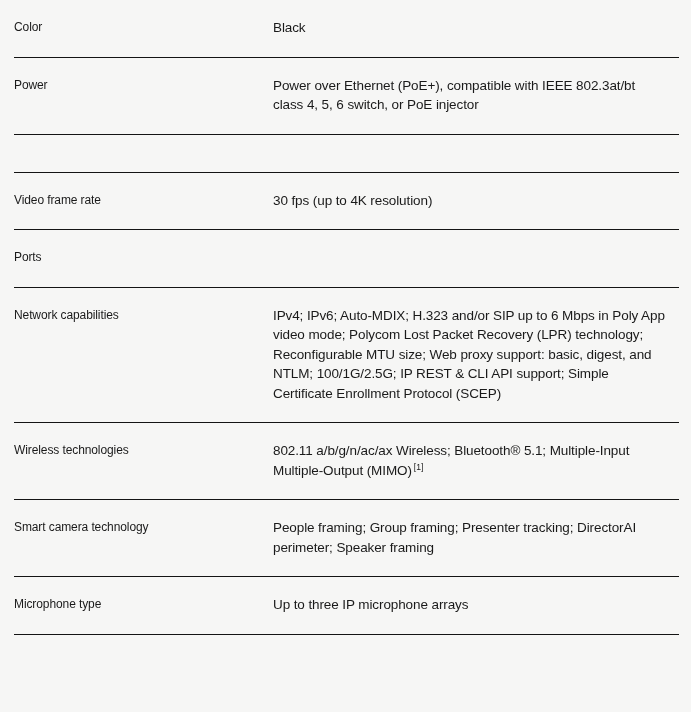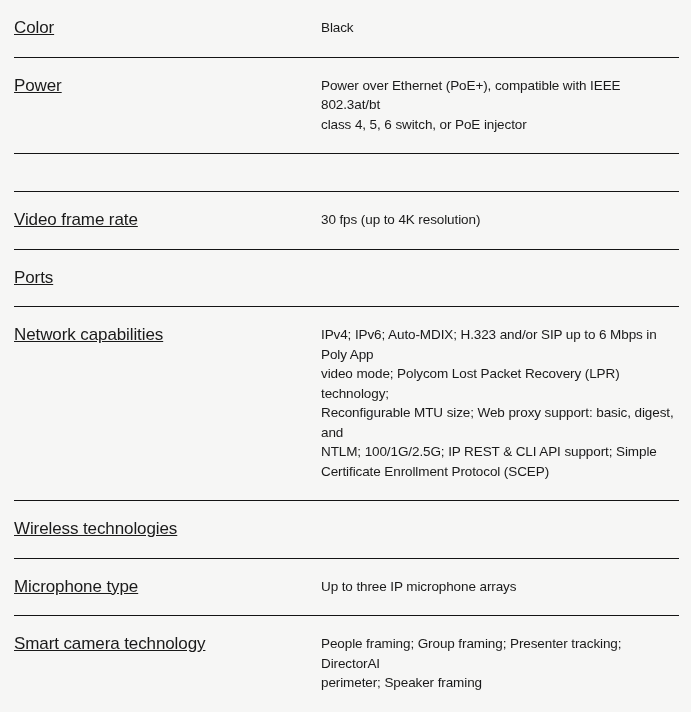--- a/index.html
+++ b/index.html
@@ -17,32 +17,30 @@
   }
   .spec-row {
     display: flex;
     align-items: flex-start;
     padding: 18px 0 19px 0;
     border-bottom: 1px solid #141414;
   }
   .spec-label {
     width: 259px;
     flex: 0 0 259px;
-    font-size: 17px;
+    font-size: 12px;
     line-height: 19.5px;
     letter-spacing: -0.1px;
-    text-decoration: underline;
   }
   .spec-value {
     flex: 1 1 auto;
     font-size: 13.5px;
     line-height: 19.5px;
     letter-spacing: -0.1px;
     white-space: pre-line;
-    margin-left: 48px;
   }
   sup.footnote {
     font-size: 8.5px;
     line-height: 0;
     vertical-align: 5px;
     margin-left: 2px;
     letter-spacing: 0;
   }
 </style>
 </head>
@@ -77,26 +75,28 @@
     <div class="spec-label">Network capabilities</div>
     <div class="spec-value">IPv4; IPv6; Auto-MDIX; H.323 and/or SIP up to 6 Mbps in Poly App
 video mode; Polycom Lost Packet Recovery (LPR) technology;
 Reconfigurable MTU size; Web proxy support: basic, digest, and
 NTLM; 100/1G/2.5G; IP REST &amp; CLI API support; Simple
 Certificate Enrollment Protocol (SCEP)</div>
   </div>
 
   <div class="spec-row">
     <div class="spec-label">Wireless technologies</div>
-  </div>
-
-  <div class="spec-row">
-    <div class="spec-label">Microphone type</div>
-    <div class="spec-value">Up to three IP microphone arrays</div>
+    <div class="spec-value"><span>802.11 a/b/g/n/ac/ax Wireless; Bluetooth® 5.1; Multiple-Input
+Multiple-Output (MIMO)</span><sup class="footnote">[1]</sup></div>
   </div>
 
   <div class="spec-row">
     <div class="spec-label">Smart camera technology</div>
     <div class="spec-value">People framing; Group framing; Presenter tracking; DirectorAI
 perimeter; Speaker framing</div>
   </div>
 
+  <div class="spec-row">
+    <div class="spec-label">Microphone type</div>
+    <div class="spec-value">Up to three IP microphone arrays</div>
+  </div>
+
 </div>
 
 </body></html>

